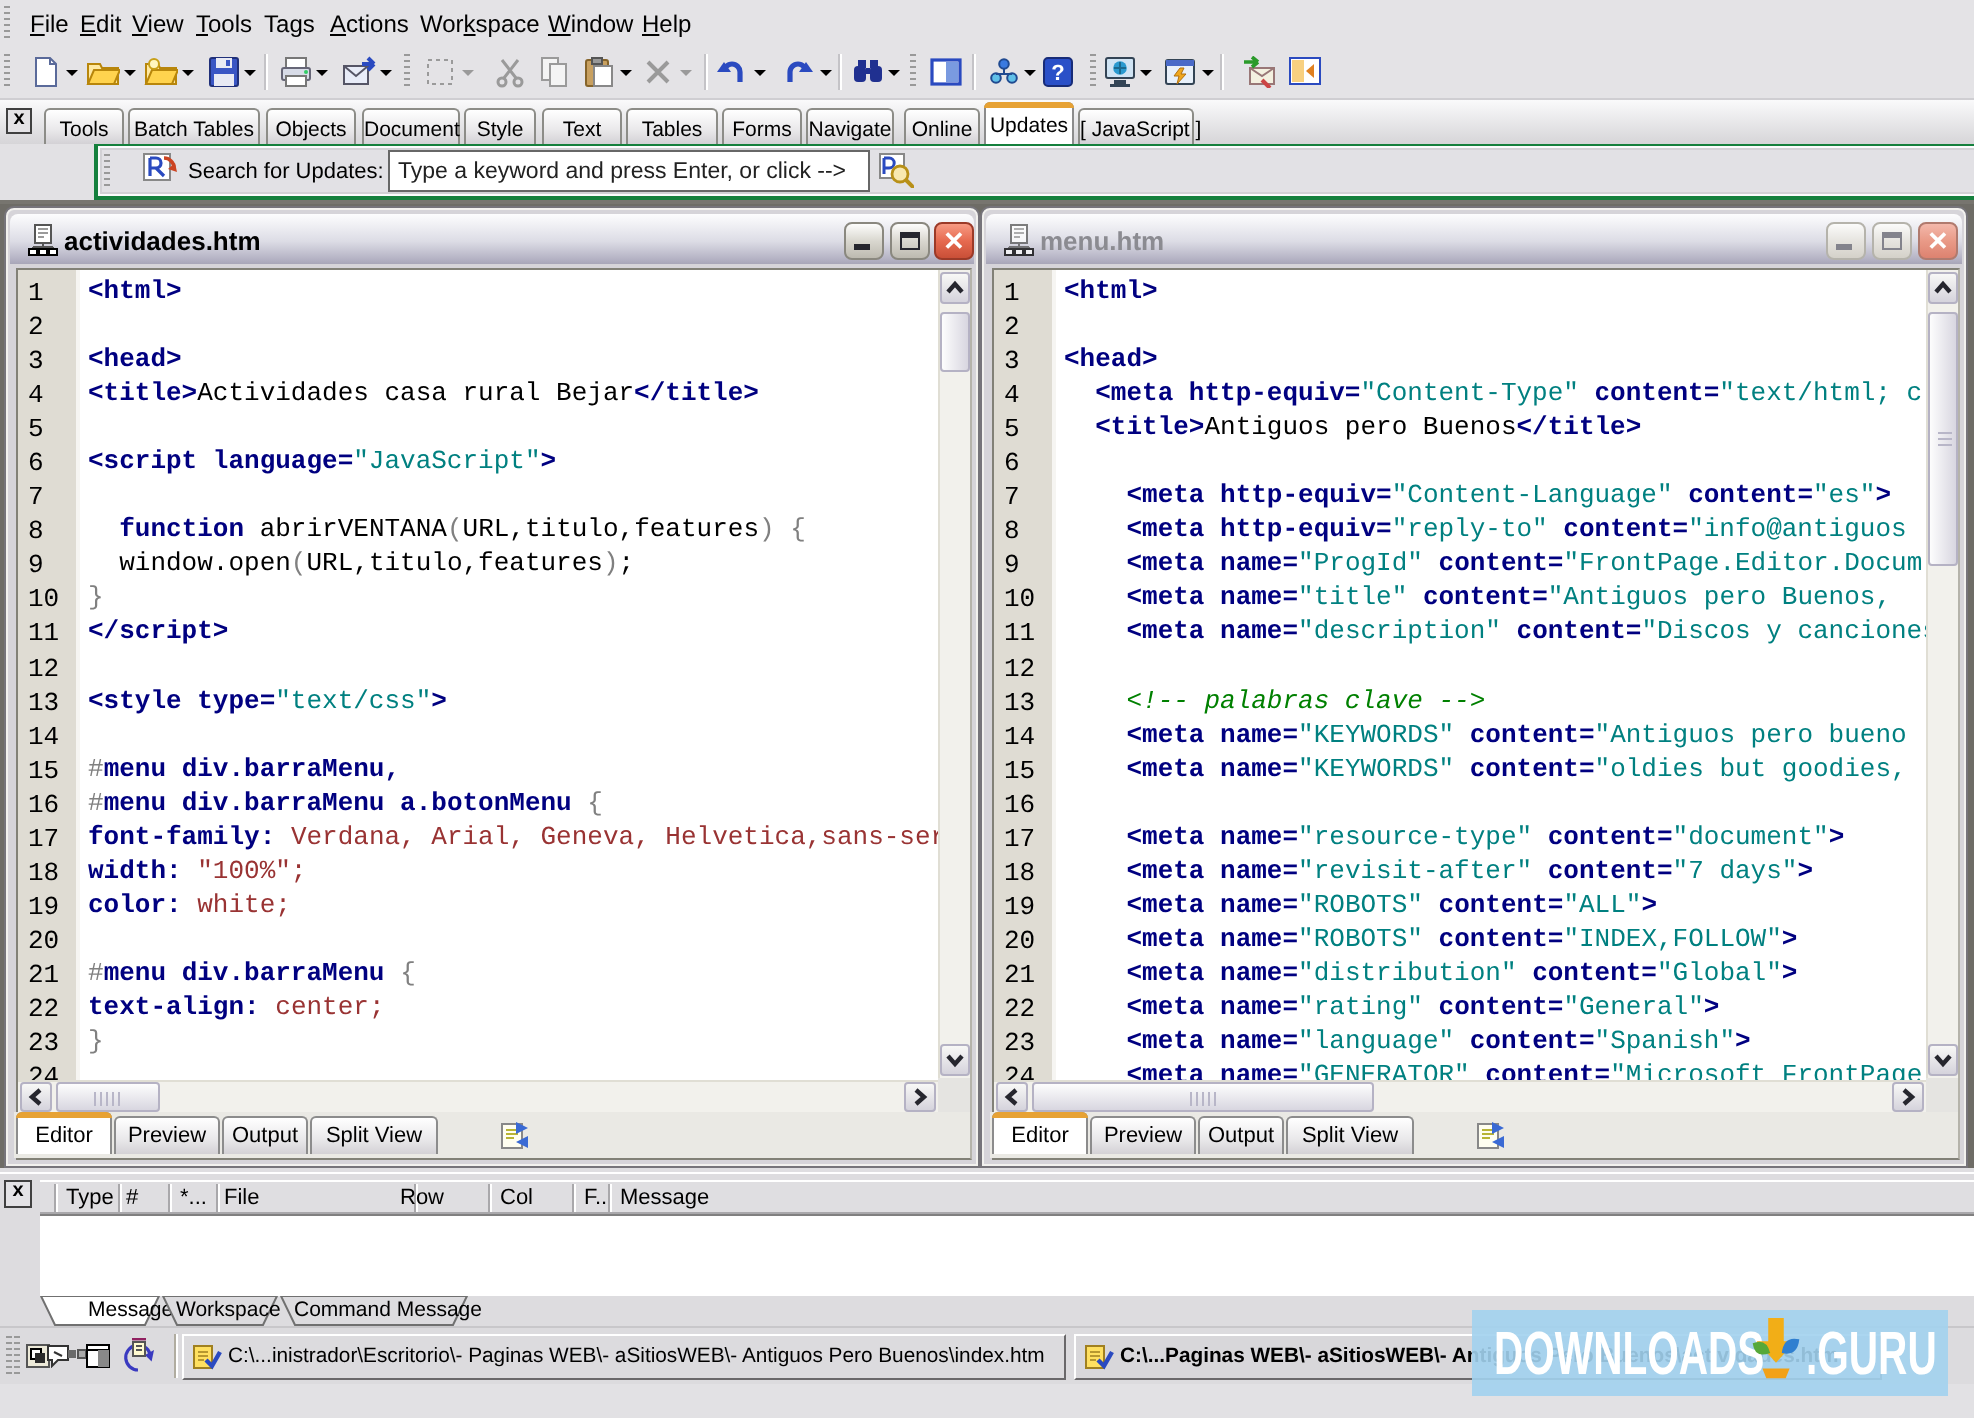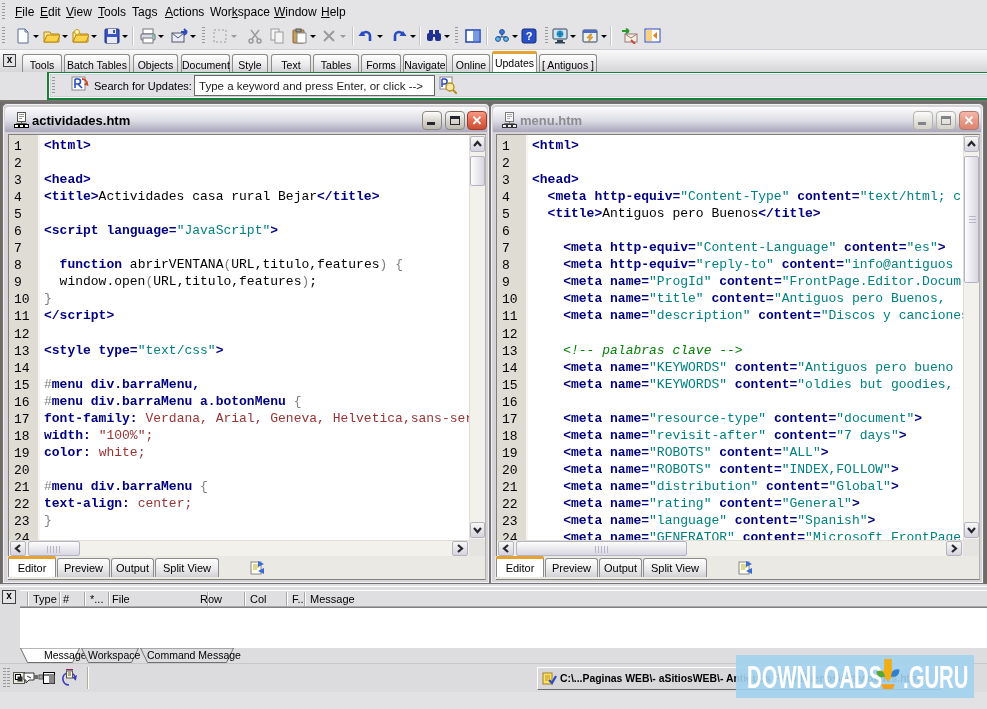--- a/index.html
+++ b/index.html
@@ -244,21 +244,21 @@
   <div class="xtab" style="left:64px;width:66px;">Batch Tables</div>
   <div class="xtab" style="left:133px;width:45px;">Objects</div>
   <div class="xtab" style="left:181px;width:49px;">Document</div>
   <div class="xtab" style="left:232px;width:36px;">Style</div>
   <div class="xtab" style="left:271px;width:40px;">Text</div>
   <div class="xtab" style="left:313px;width:46px;">Tables</div>
   <div class="xtab" style="left:361px;width:40px;">Forms</div>
   <div class="xtab" style="left:403px;width:44px;">Navigate</div>
   <div class="xtab" style="left:452px;width:38px;">Online</div>
   <div class="xtab sel" style="left:492px;width:45px;">Updates</div>
-  <div class="xtab" style="left:539px;width:58px;">[ Antiguos ]</div>
+  <div class="xtab" style="left:539px;width:58px;">[ JavaScript ]</div>
 </div>
 
 <div class="abs" id="searchrow">
   <div id="searchpanel"></div>
   <div class="grip abs" style="left:5px;top:5px;height:18px;"></div>
   <div class="abs" id="srchico1" style="left:24px;top:4px;"><svg width="18" height="18">
         <rect x="1" y="1" width="13" height="13" fill="#fff" stroke="#888"></rect>
         <path d="M4 3 v9 M4 3 h3 a2.5 2.5 0 0 1 0 5 h-3 M7 8 l4 4" stroke="#2a4ac0" stroke-width="1.6" fill="none"></path>
         <path d="M16 8 a5 5 0 0 0 -5 -5" fill="none" stroke="#c42" stroke-width="1.8"></path>
         <path d="M17.5 10 L13 8.5 L16.5 5.5 Z" fill="#c42"></path>
@@ -554,20 +554,25 @@
       </svg>
     <svg class="abs" style="left:60px;top:5px;" width="18" height="18">
         <path d="M9 16 a6.2 6.2 0 1 1 6 -8" fill="none" stroke="#3a3ac0" stroke-width="1.6"></path>
         <path d="M17 6 L12.5 8.5 L15.8 11.8 Z" fill="#3a3ac0"></path>
         <rect x="6.5" y="2" width="6" height="7" fill="#fffad0" stroke="#555"></rect>
         <path d="M8 4 h3 M8 6 h3" stroke="#555"></path>
         <path d="M6 0.5 h7" stroke="#902060" stroke-width="1.4"></path>
       </svg>
   </div>
   <div class="abs" style="left:87px;top:3px;width:1px;height:22px;background:#b0aca0;box-shadow:1px 0 0 #fff;"></div>
+  <div class="tb-btn" style="left:91px;width:442px;"><svg width="15" height="15">
+        <rect x="1" y="2" width="9" height="11" fill="#ffe060" stroke="#a08020"></rect>
+        <path d="M3 5h5M3 7h5M3 9h3" stroke="#a08020" stroke-width="0.8"></path>
+        <path d="M7 9 L10 12 L14 5" stroke="#2a4ac0" stroke-width="2.2" fill="none"></path>
+      </svg>C:\...inistrador\Escritorio\- Paginas WEB\- aSitiosWEB\- Antiguos Pero Buenos\index.htm</div>
   <div class="tb-btn active" style="left:537px;width:404px;"><svg width="15" height="15">
         <rect x="1" y="2" width="9" height="11" fill="#ffe060" stroke="#a08020"></rect>
         <path d="M3 5h5M3 7h5M3 9h3" stroke="#a08020" stroke-width="0.8"></path>
         <path d="M7 9 L10 12 L14 5" stroke="#2a4ac0" stroke-width="2.2" fill="none"></path>
       </svg>C:\...Paginas WEB\- aSitiosWEB\- Antiguos Pero Buenos\actividades.htm</div>
 </div>
 
 <div class="abs" id="statusbar">
   <div class="grip abs" style="left:2px;top:2px;height:13px;"></div>
   <div class="grip abs" style="left:6px;top:2px;height:13px;"></div>

